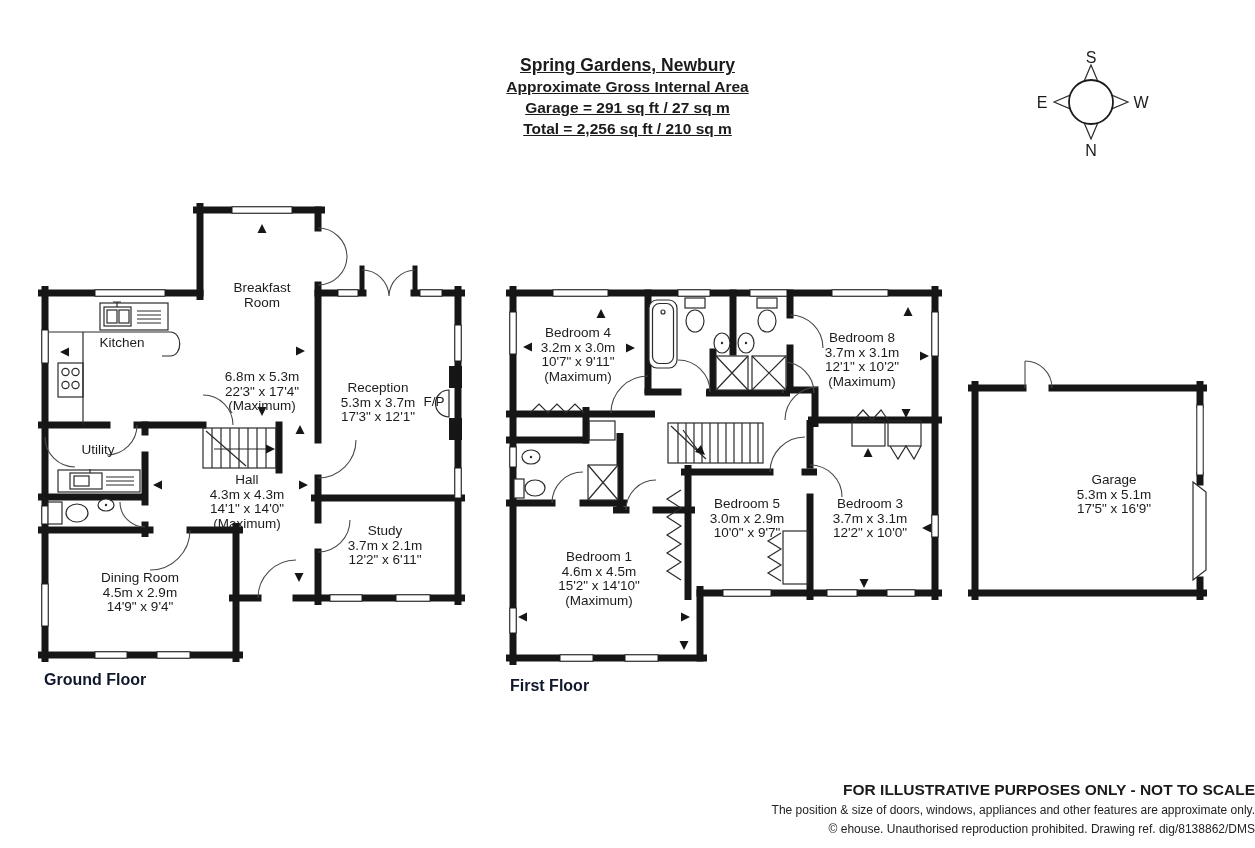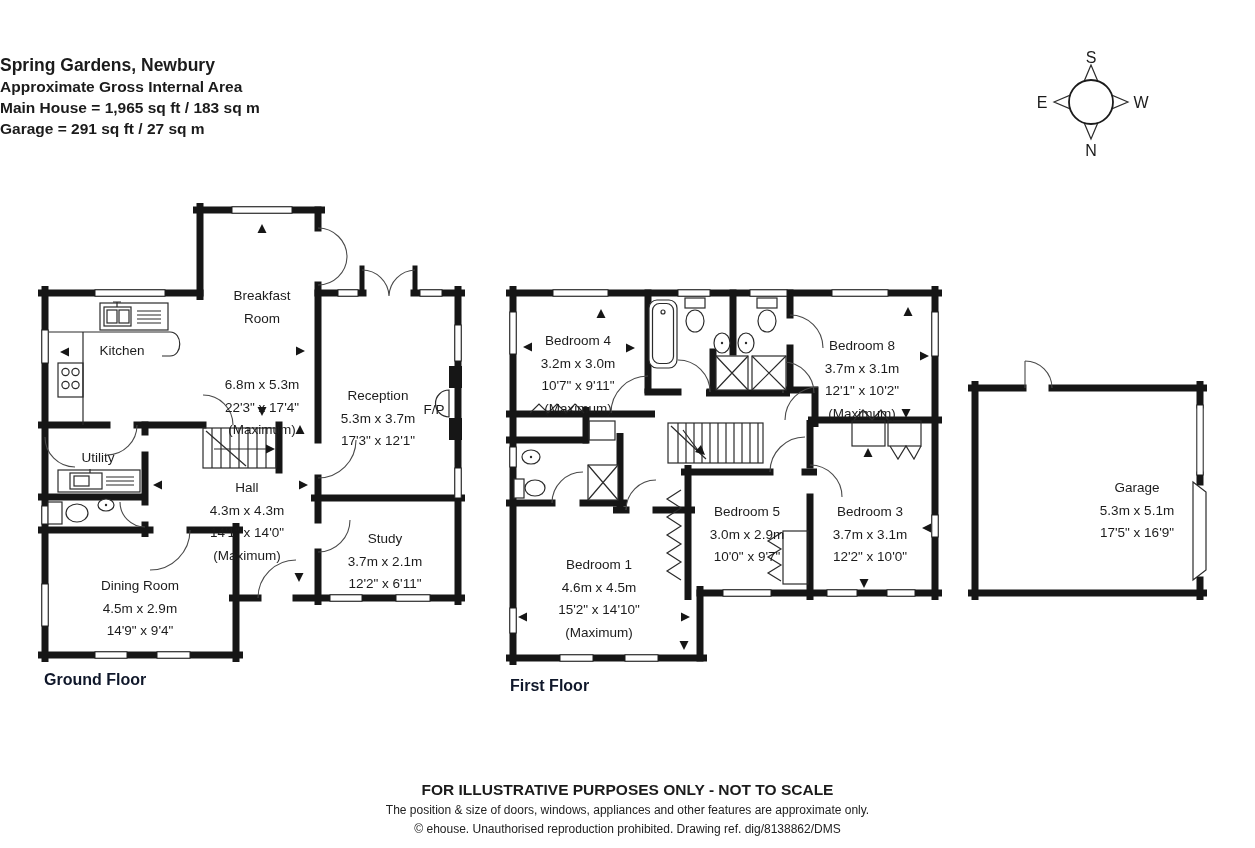--- a/index.html
+++ b/index.html
@@ -9,26 +9,26 @@
   .wall{stroke:#161616;stroke-width:7;fill:none;stroke-linecap:square;}
   .post{stroke:#161616;stroke-width:5;fill:none;stroke-linecap:square;}
   .thin{stroke:#2b2b2b;stroke-width:1.2;fill:none;}
   .arc{stroke:#4a4a4a;stroke-width:1.1;fill:none;}
   .win{fill:#ffffff;stroke:#1c1c1c;stroke-width:1;}
   .fix{stroke:#2b2b2b;stroke-width:1.2;fill:#ffffff;}
   .blk{fill:#161616;stroke:none;}
   .dot{fill:#2b2b2b;}
   .lbl{position:absolute;transform:translateX(-50%);text-align:center;
        font-size:13.5px;line-height:14.6px;white-space:nowrap;color:#1c1c1c;}
-  .lbl span{display:block;margin-top:8px;}
+  .lbl span{display:block;}
   .floor-title{position:absolute;font-size:16px;font-weight:bold;color:#0f172a;}
-  #title-block{position:absolute;top:54px;left:0;width:1255px;text-align:left;font-weight:bold;}
+  #title-block{position:absolute;top:54px;left:0;width:1255px;text-align:center;font-weight:bold;text-decoration:underline;}
   #title-block .t1{font-size:17.5px;line-height:22px;}
   #title-block .t2{font-size:15.5px;line-height:21px;}
-  #footer{position:absolute;top:779px;left:0;width:1255px;text-align:center;}
+  #footer{position:absolute;top:779px;left:0;width:1255px;text-align:right;}
   #footer .f1{font-size:15.5px;font-weight:bold;line-height:22px;}
   #footer .f2{font-size:12px;line-height:19px;color:#222;}
   text.cl{font-size:16px;fill:#1b1b1b;text-anchor:middle;font-family:"Liberation Sans",sans-serif;}
 </style>
 </head>
 <body>
 
 <div id="canvas">
 
   <svg width="1255" height="848" viewBox="0 0 1255 848">
@@ -283,22 +283,22 @@
       <text class="cl" x="1091" y="63">S</text>
       <text class="cl" x="1091" y="156">N</text>
       <text class="cl" x="1042" y="108">E</text>
       <text class="cl" x="1141" y="108">W</text>
     </g>
   </svg>
 
   <div id="title-block">
     <div class="t1">Spring Gardens, Newbury</div>
     <div class="t2">Approximate Gross Internal Area</div>
-    <div class="t2">Main House = 1,965 sq ft / 183 sq m</div>
     <div class="t2">Garage = 291 sq ft / 27 sq m</div>
+    <div class="t2">Total = 2,256 sq ft / 210 sq m</div>
   </div>
 
   <div class="lbl" style="left:262px;top:281px">
     <span>Breakfast</span>
     <span>Room</span>
   </div>
   <div class="lbl" style="left:122px;top:336px">
     <span>Kitchen</span>
   </div>
   <div class="lbl" style="left:262px;top:370px">
@@ -355,21 +355,21 @@
     <span>Bedroom 3</span>
     <span>3.7m x 3.1m</span>
     <span>12'2" x 10'0"</span>
   </div>
   <div class="lbl" style="left:599px;top:550px">
     <span>Bedroom 1</span>
     <span>4.6m x 4.5m</span>
     <span>15'2" x 14'10"</span>
     <span>(Maximum)</span>
   </div>
-  <div class="lbl" style="left:1137px;top:473px">
+  <div class="lbl" style="left:1114px;top:473px">
     <span>Garage</span>
     <span>5.3m x 5.1m</span>
     <span>17'5" x 16'9"</span>
   </div>
 
   <div class="floor-title" style="left:44px;top:671px">Ground Floor</div>
   <div class="floor-title" style="left:510px;top:677px">First Floor</div>
 
   <div id="footer">
     <div class="f1">FOR ILLUSTRATIVE PURPOSES ONLY - NOT TO SCALE</div>

